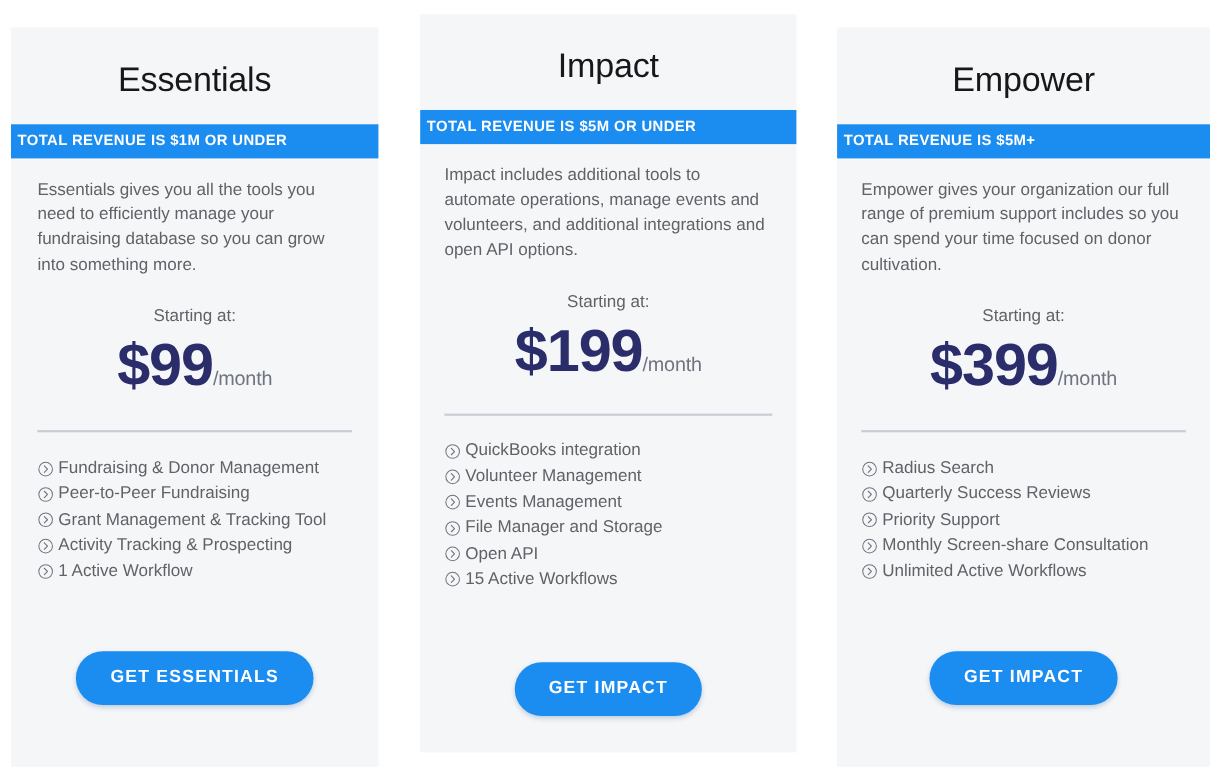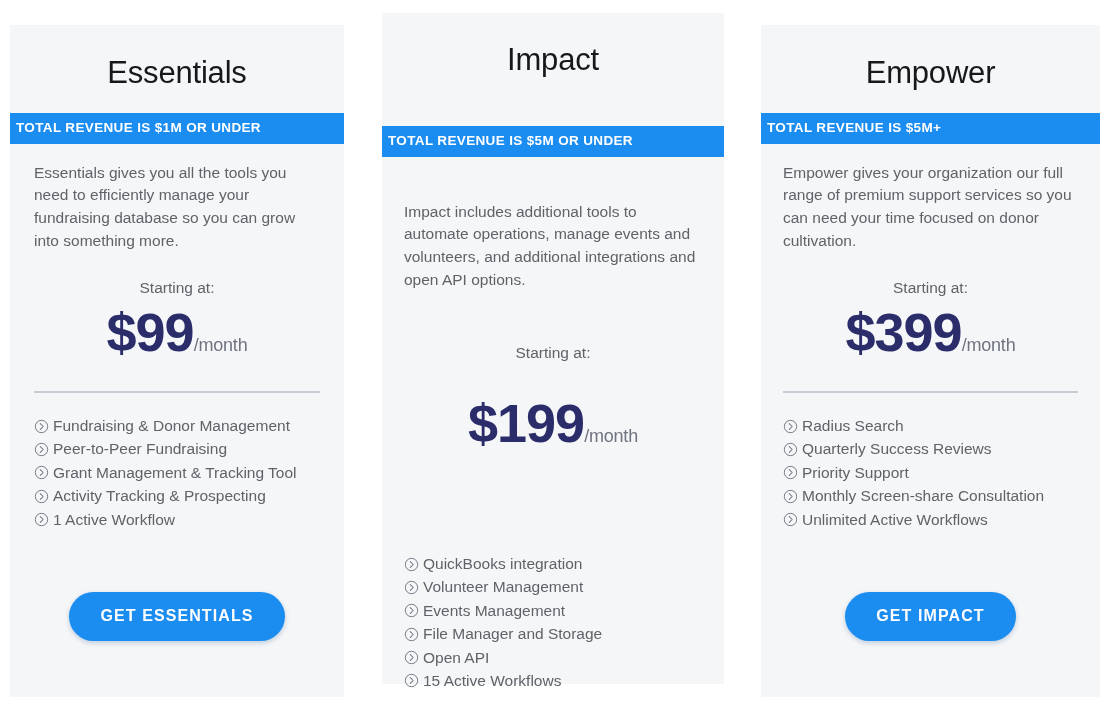--- a/index.html
+++ b/index.html
@@ -22,21 +22,21 @@
 
   
   .plan-card {
     position: absolute;
     background: #f5f6f8;
     box-sizing: border-box;
     display: flex;
     flex-direction: column;
   }
   .plan-card.card-0 { left: 10px;  top: 25px; width: 334px; height: 672px; }
-  .plan-card.card-1 { left: 382px; top: 13px; width: 342px; height: 671px; gap: 26px; }
+  .plan-card.card-1 { left: 382px; top: 13px; width: 342px; height: 671px; }
   .plan-card.card-2 { left: 761px; top: 25px; width: 339px; height: 672px; }
 
   
   .plan-title {
     text-align: center;
     font-size: 31px;
     font-weight: 500;
     color: #16181c;
     letter-spacing: -0.2px;
     margin: 0;
@@ -288,21 +288,21 @@
       </li>
     </ul>
     <div class="cta-wrap">
       <button class="cta-button">GET IMPACT</button>
     </div>
   </div>
 
   <div class="plan-card card-2">
     <h2 class="plan-title">Empower</h2>
     <div class="revenue-banner">TOTAL REVENUE IS $5M+</div>
-    <p class="plan-desc">Empower gives your organization our full range of premium support services so you can need your time focused on donor cultivation.</p>
+    <p class="plan-desc">Empower gives your organization our full range of premium support includes so you can spend your time focused on donor cultivation.</p>
     <p class="starting-at">Starting at:</p>
     <div class="price-row">
       <span class="price-amount">$399</span><span class="price-period">/month</span>
     </div>
     <hr class="plan-divider">
     <ul class="feature-list">
       <li class="feature-item">
         <span class="feature-icon">
           <svg width="15" height="15" viewBox="0 0 16 16">
               <circle cx="8" cy="8" r="6.6" fill="none" stroke="#6f7480" stroke-width="1"></circle>

